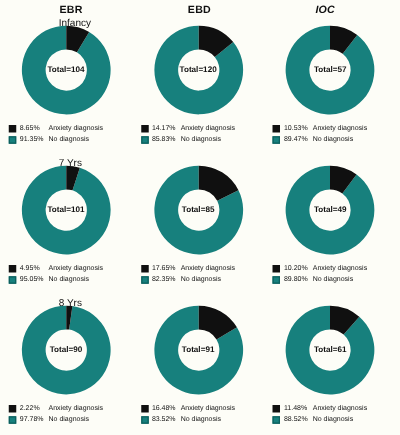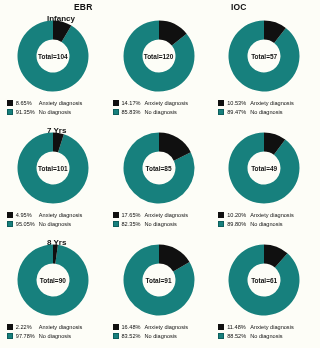--- a/index.html
+++ b/index.html
@@ -33,39 +33,39 @@
   .col-header {
     flex: 1 1 0;
     text-align: center;
     font-size: 8.5px;
     font-weight: bold;
     letter-spacing: 0.2px;
     line-height: 14px;
   }
   .col-header:nth-child(1) { transform: translateX(4px); }
   .col-header:nth-child(2) { transform: translateX(1px); }
-  .col-header:nth-child(3) { transform: translateX(-4px); }
+  .col-header:nth-child(3) { transform: translateX(-4px); font-style: italic; }
 
   
   .row {
     position: absolute;
     left: 0;
     width: 317px;
     height: 112px;
   }
   .row-1 { top: 12px; }
   .row-2 { top: 124px; }
   .row-3 { top: 236px; }
 
   .row-label {
     position: absolute;
     left: 6px;
     top: 2px;
     font-size: 8px;
-    font-weight: bold;
+    font-weight: normal;
     white-space: nowrap;
     padding-left: 41px;
   }
 
   .cells {
     position: absolute;
     top: 0;
     left: 0;
     width: 317px;
     height: 112px;
@@ -132,20 +132,21 @@
     font-size: 5.6px;
   }
 </style>
 </head>
 <body>
 
 <div id="figure">
 
   <div class="col-headers">
     <div class="col-header">EBR</div>
+    <div class="col-header">EBD</div>
     <div class="col-header">IOC</div>
   </div>
 
   <div class="row row-1">
     <div class="row-label">Infancy</div>
     <div class="cells">
         <div class="cell">
           <div class="donut-wrap">
             <svg viewBox="0 0 76 76">
               <path fill="#17807d" d="M 56.35815014990458 7.61532749767478 A 35.5 35.5 0 1 1 37.99999999999999 2.5 L 38 21.5 A 16.5 16.5 0 1 0 46.53266133727959 23.877546583426305 Z"></path>

